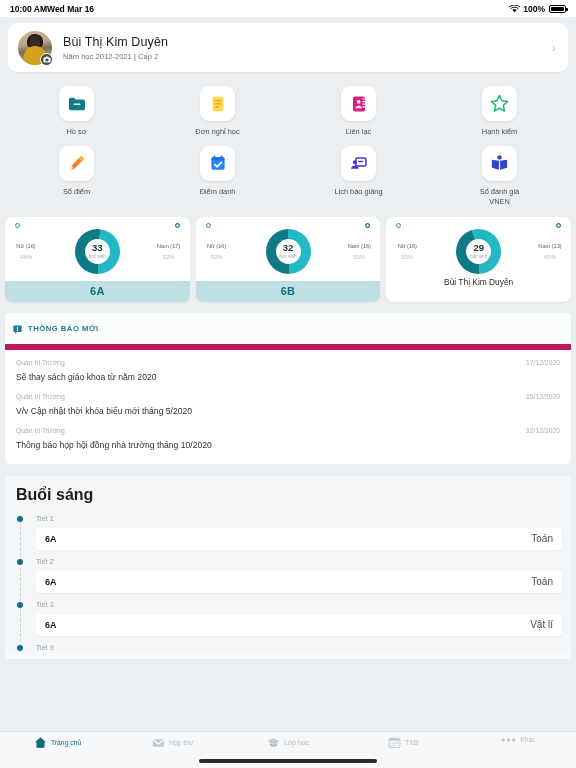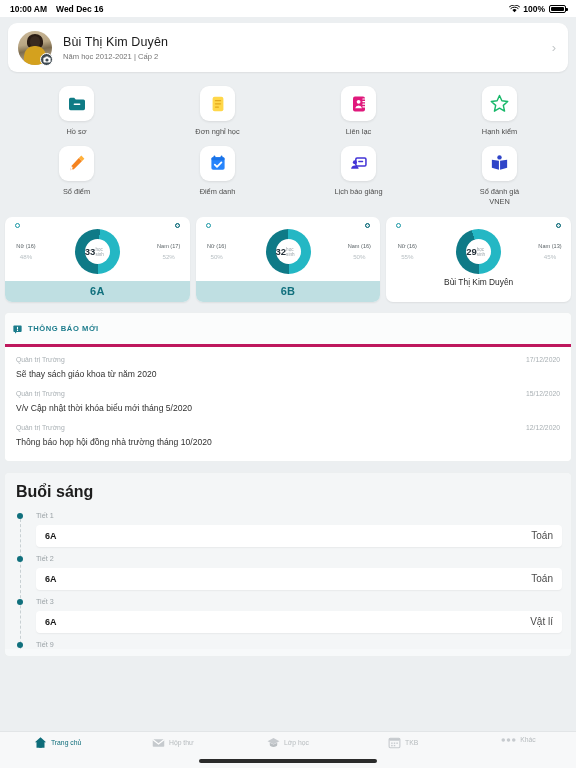--- a/index.html
+++ b/index.html
@@ -15,21 +15,21 @@
   .statusbar {
     height: 17px;
     background: #ffffff;
     display: flex;
     align-items: center;
     padding: 0 10px;
     font-size: 8.5px;
     color: #000;
     font-weight: 600;
   }
-  .sb-time { margin-right: 9px; }
+  .sb-time { }
   .sb-date { font-weight: 600; }
   .sb-right { margin-left: auto; display: flex; align-items: center; gap: 4px; }
   .wifi-ico { display:inline-block; width: 10px; height: 8px; position: relative; }
   .wifi-ico svg { display:block; }
   .batt {
     width: 17px; height: 8px; border: 1px solid #000; border-radius: 2px;
     position: relative; display:inline-block;
   }
   .batt::after {
     content:""; position:absolute; right:-2.5px; top:2px; width:1.5px; height:3px;
@@ -102,39 +102,39 @@
   .ccard-top { display:flex; justify-content:space-between; padding: 0 5px; }
   .dotmark { width:5px; height:5px; border-radius:50%; border:1.4px solid #1695a3; }
   .dotmark.dark { border-color:#0c6b78; background:#0c6b78; box-shadow: inset 0 0 0 1.2px #fff; }
   .ccard-mid { display:flex; align-items:center; justify-content:space-between; margin-top: 1px; }
   .side { width: 32px; text-align:center; }
   .side-top { font-size: 5.6px; color:#5c6468; }
   .side-bot { font-size: 6.2px; color:#b9c0c4; margin-top: 4px; }
   .donut { width: 45px; height: 45px; border-radius:50%; position:relative; flex:0 0 auto; }
   .donut .hole {
     position:absolute; inset: 10px; background:#fff; border-radius:50%;
-    display:flex; flex-direction:row; align-items:center; justify-content:center;
+    display:flex; flex-direction:column; align-items:center; justify-content:center;
   }
   .donut .num { font-size: 9.5px; font-weight:700; color:#25313a; line-height:1; }
   .donut .unit { font-size: 4.6px; color:#9aa3a8; margin-top: 1.5px; }
   .ccard-owner { text-align:center; font-size: 8.4px; color:#2b2b2b; margin-top: 3px; }
   .ccard-foot {
     background:#bfdfe2; text-align:center; padding: 4px 0 5px 0;
     font-size: 11px; font-weight:700; color:#11707d; letter-spacing:.2px;
   }
 
   
   .panel {
     margin: 10px 4px 0 4px; background:#f7f9fa; border-radius:5px; overflow:hidden;
     border: 1px solid #eceff0;
   }
   .panel-head {
     display:flex; align-items:center; gap:6px;
     padding: 7px 8px 6px 8px; background:#fbfcfc;
-    border-bottom: 3px solid #be185d;
+    border-bottom: 6px solid #be185d;
   }
   .panel-head .ph-title { font-size: 7.6px; color:#1c7c8c; letter-spacing: .55px; font-weight:700; }
   .panel-body { background:#ffffff; }
   .notice { padding: 9px 11px 2px 11px; }
   .notice-meta { display:flex; justify-content:space-between; align-items:baseline; }
   .notice-from { font-size: 6.8px; color:#a9b0b4; }
   .notice-date { font-size: 6.8px; color:#a9b0b4; }
   .notice-title { font-size: 8.6px; color:#303030; margin-top: 6px; }
   .notice-pad { height: 12px; }
 
@@ -171,21 +171,21 @@
   .home-indicator {
     position:absolute; bottom:5px; left:50%; transform:translateX(-50%);
     width: 178px; height: 4px; background:#2b2b2b; border-radius:3px;
   }
 </style>
 </head>
 <body>
 
 <div class="statusbar">
   <span class="sb-time">10:00 AM</span>
-  <span class="sb-date">Wed Dec 16</span>
+  <span class="sb-date">Wed Mar 16</span>
   <span class="sb-right">
     <span class="wifi-ico">
       <svg width="11" height="8" viewBox="0 0 11 8">
           <path d="M5.5 7.3 L3.4 4.9 a3.2 3.2 0 0 1 4.2 0 Z" fill="#000"></path>
           <path d="M1.9 3.4 a5.4 5.4 0 0 1 7.2 0" stroke="#000" stroke-width="1" fill="none" stroke-linecap="round"></path>
           <path d="M0.5 1.7 a7.6 7.6 0 0 1 10 0" stroke="#000" stroke-width="1" fill="none" stroke-linecap="round"></path>
         </svg>
     </span>
     <span>100%</span>
     <span class="batt">

